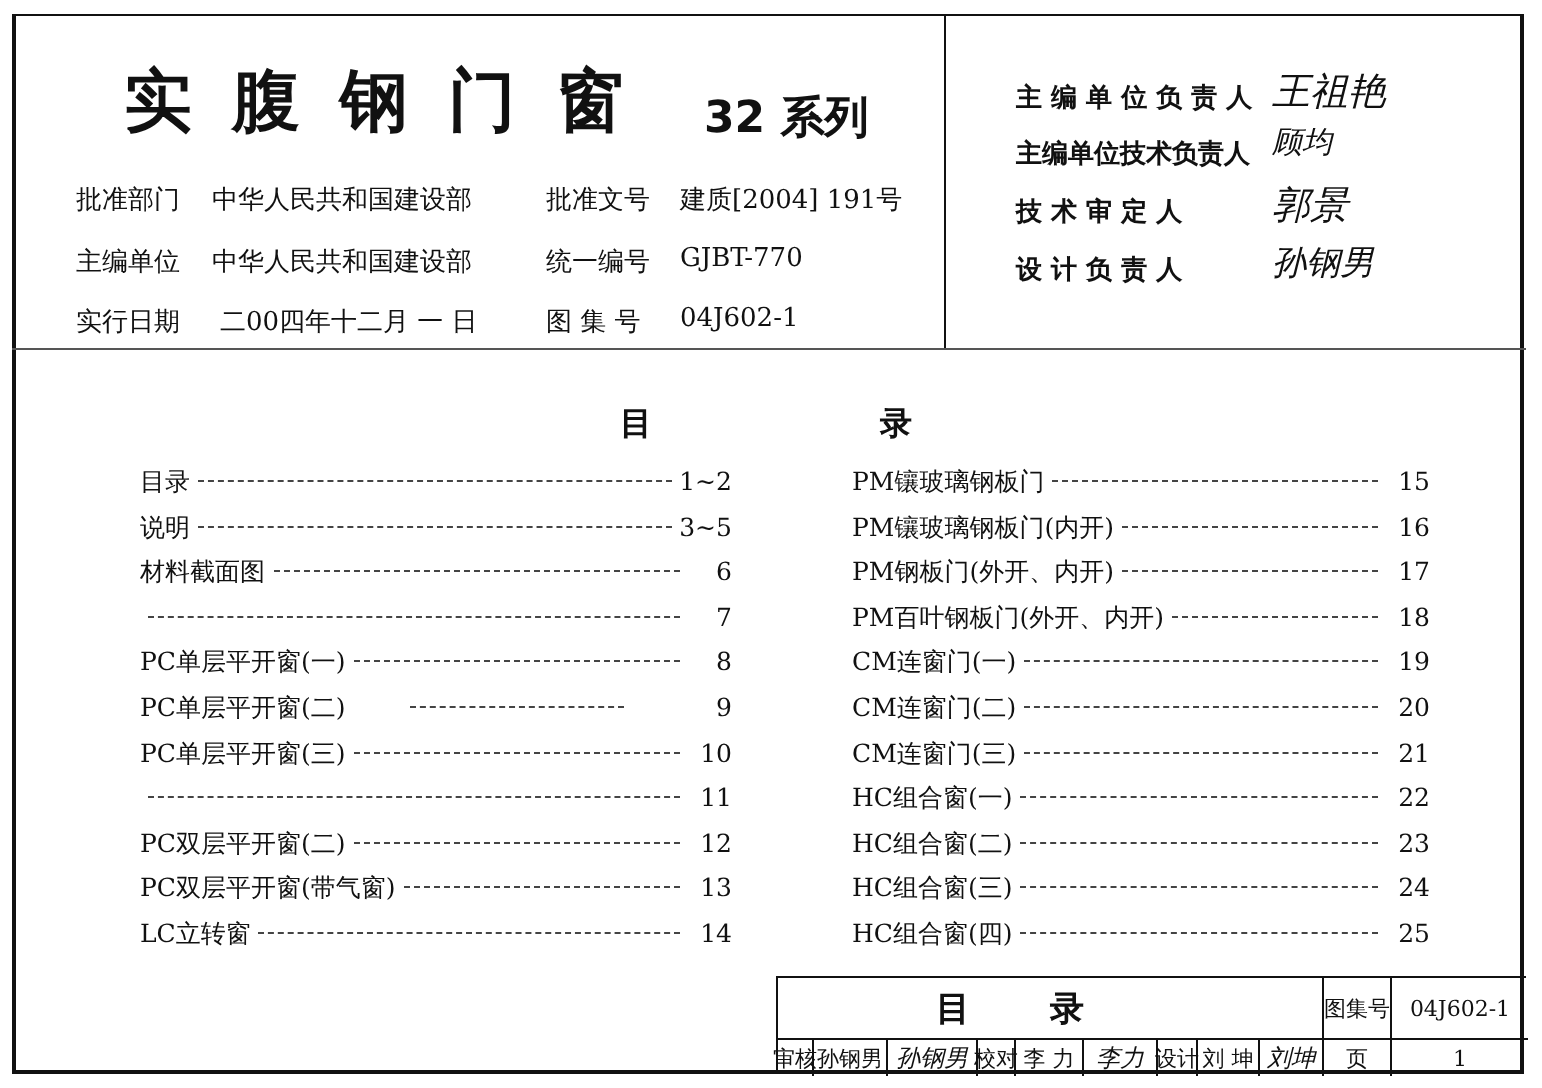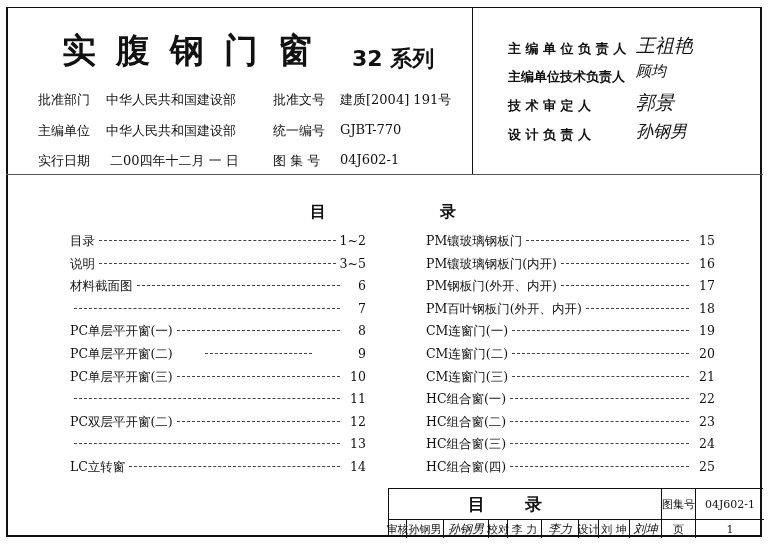--- a/index.html
+++ b/index.html
@@ -110,20 +110,21 @@
   <div class="toc-row" style="top:158.2px; width:296px;">
       <span class="dots"></span>
       <span class="pg">11</span>
     </div>
   <div class="toc-row" style="top:180.8px; width:296px;">
       <span class="lbl">PC双层平开窗(二)</span>
       <span class="dots"></span>
       <span class="pg">12</span>
     </div>
   <div class="toc-row" style="top:203.4px; width:296px;">
+      <span class="lbl">PC双层平开窗(带气窗)</span>
       <span class="dots"></span>
       <span class="pg">13</span>
     </div>
   <div class="toc-row" style="top:226px; width:296px;">
       <span class="lbl">LC立转窗</span>
       <span class="dots"></span>
       <span class="pg">14</span>
     </div>
 </div>
 

